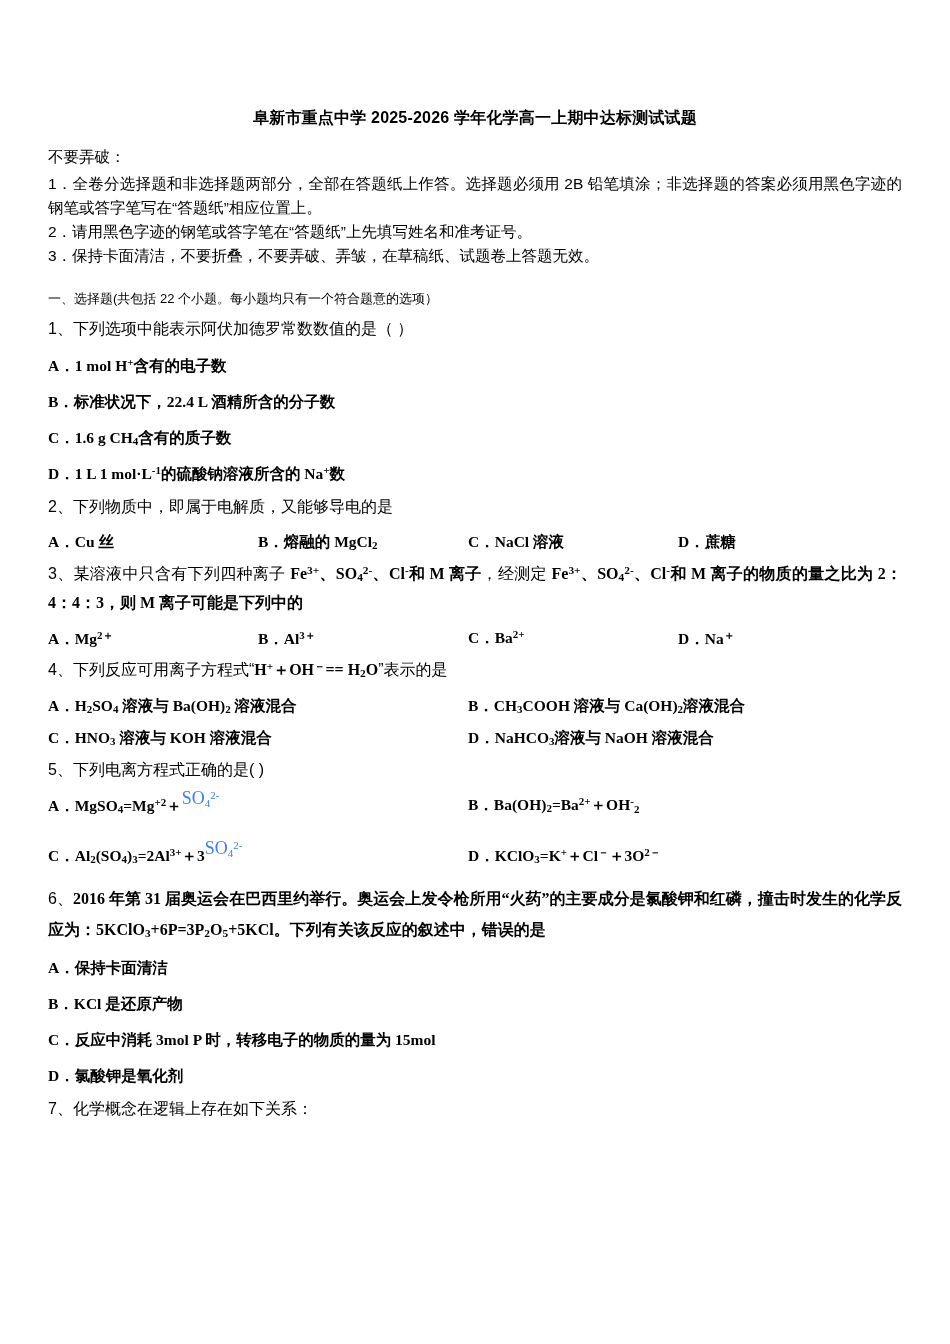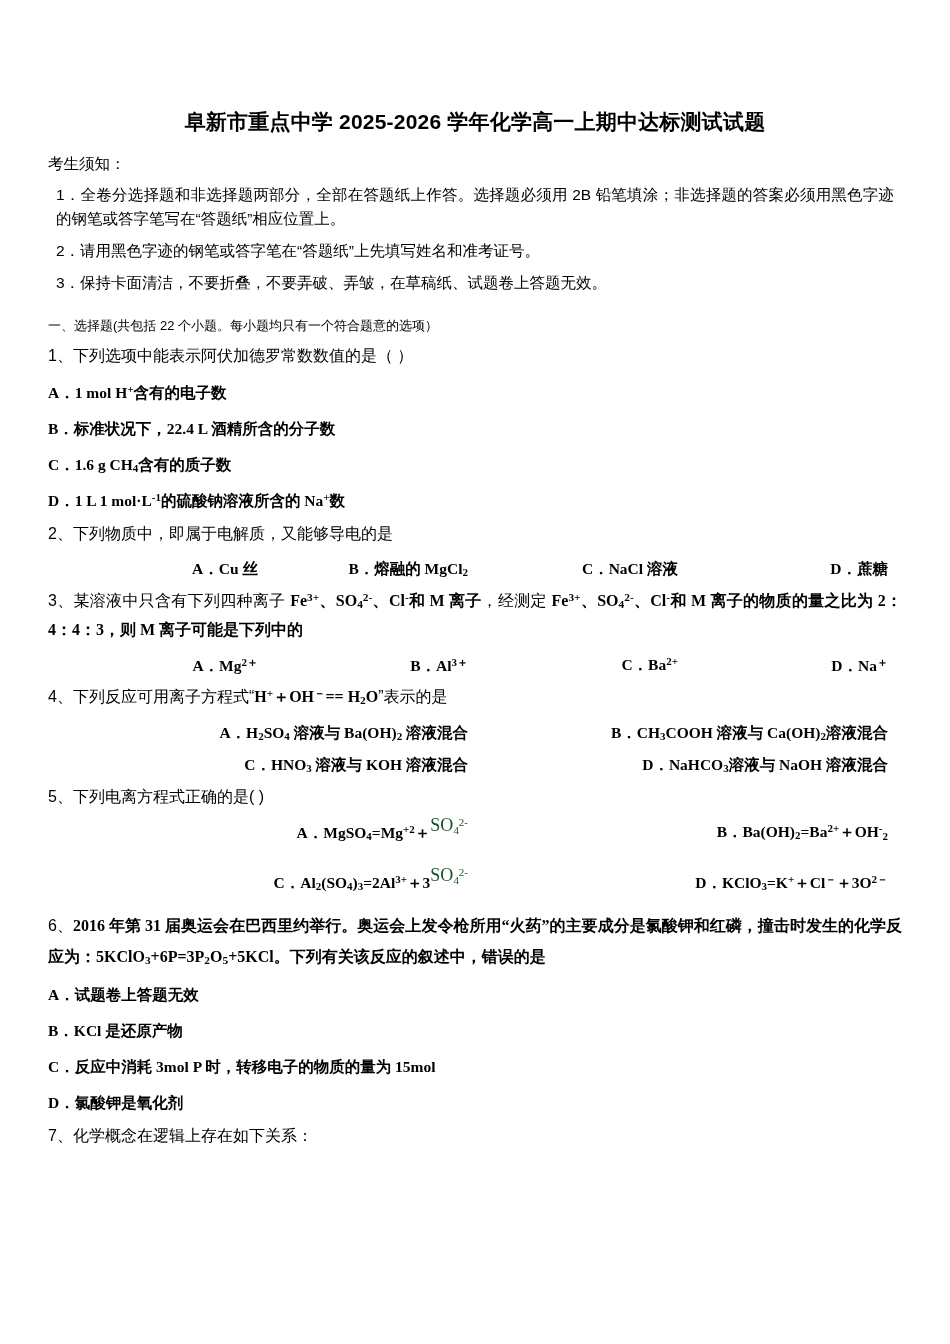--- a/index.html
+++ b/index.html
@@ -18,34 +18,34 @@
   .page {
     box-sizing: border-box;
     padding: 108px 48px 20px 48px;
     width: 950px;
     height: 1344px;
   }
   .doc-title {
     text-align: center;
     font-family: "Liberation Sans", "DejaVu Sans", sans-serif;
     font-weight: bold;
-    font-size: 21px;
+    font-size: 16px;
     letter-spacing: 0.2px;
     margin: 0 0 18px 0;
   }
   .notice-heading {
     font-family: "Liberation Sans", "DejaVu Sans", sans-serif;
     font-size: 15.5px;
     margin: 0 0 4px 0;
   }
   .notice-line {
     font-family: "Liberation Sans", "DejaVu Sans", sans-serif;
     font-size: 15.5px;
     line-height: 1.55;
-    margin: 8px;
+    margin: 0;
     text-align: justify;
   }
   .section-head {
     font-family: "Liberation Sans", "DejaVu Sans", sans-serif;
     font-size: 13px;
     margin: 22px 0 6px 0;
   }
   .q-stem {
     font-family: "Liberation Sans", "DejaVu Sans", sans-serif;
     font-size: 16px;
@@ -63,32 +63,31 @@
   .opt-row {
     display: block;
     margin: 11px 0 0 0;
   }
   .opt-row .cell {
     display: inline-block;
     font-family: "Liberation Serif", "DejaVu Serif", serif;
     font-weight: bold;
     font-size: 15.5px;
     vertical-align: top;
-    text-align: right;
   }
   .w-quarter .cell { width: 210px; }
   .w-half .cell { width: 420px; }
   sub { font-size: 71%; vertical-align: -0.22em; }
   sup { font-size: 71%; vertical-align: 0.42em; }
   .so4 {
     display: inline-block;
     position: relative;
     top: -7px;
     font-size: 18px;
-    color: #14532d;
+    color: #3b82f6;
     font-family: "Liberation Serif", serif;
     font-weight: normal;
   }
   .so4 .sup-charge { font-size: 61%; vertical-align: 0.5em; }
   .so4 .sub-num { font-size: 61%; vertical-align: -0.3em; }
   .q-long {
     font-family: "Liberation Sans", "DejaVu Sans", sans-serif;
     font-size: 16px;
     line-height: 1.95;
     text-align: justify;
@@ -96,21 +95,21 @@
   }
   .b { font-weight: bold; font-family: "Liberation Serif", serif; }
 </style>
 </head>
 <body>
 
 <div class="page">
 
   <div class="doc-title">阜新市重点中学 2025-2026 学年化学高一上期中达标测试试题</div>
 
-  <div class="notice-heading">考生须知：</div>
+  <div class="notice-heading">不要弄破：</div>
   <p class="notice-line">1．全卷分选择题和非选择题两部分，全部在答题纸上作答。选择题必须用 2B 铅笔填涂；非选择题的答案必须用黑色字迹的钢笔或答字笔写在“答题纸”相应位置上。</p>
   <p class="notice-line">2．请用黑色字迹的钢笔或答字笔在“答题纸”上先填写姓名和准考证号。</p>
   <p class="notice-line">3．保持卡面清洁，不要折叠，不要弄破、弄皱，在草稿纸、试题卷上答题无效。</p>
 
   <div class="section-head">一、选择题(共包括 22 个小题。每小题均只有一个符合题意的选项）</div>
 
   <div class="q-stem">1、下列选项中能表示阿伏加德罗常数数值的是（      ）</div>
   <div class="opt">A．1 mol H<sup>+</sup>含有的电子数</div>
   <div class="opt">B．标准状况下，22.4 L 酒精所含的分子数</div>
   <div class="opt">C．1.6 g CH<sub>4</sub>含有的质子数</div>
@@ -136,20 +135,20 @@
 
   <div class="q-stem">5、下列电离方程式正确的是(      )</div>
   <div class="opt-row w-half">
     <span class="cell">A．MgSO<sub>4</sub>=Mg<sup>+2</sup>＋<span class="so4">SO<span class="sub-num">4</span><span class="sup-charge">2-</span></span></span><span class="cell">B．Ba(OH)<sub>2</sub>=Ba<sup>2+</sup>＋OH<sup>-</sup><span style="font-size:71%;vertical-align:-0.25em;">2</span></span>
   </div>
   <div class="opt-row w-half" style="margin-top:28px;">
     <span class="cell">C．Al<sub>2</sub>(SO<sub>4</sub>)<sub>3</sub>=2Al<sup>3+</sup>＋3<span class="so4">SO<span class="sub-num">4</span><span class="sup-charge">2-</span></span></span><span class="cell">D．KClO<sub>3</sub>=K<sup>+</sup>＋Cl<sup>－</sup>＋3O<sup>2－</sup></span>
   </div>
 
   <div class="q-long">6、<span class="b">2016 年第 31 届奥运会在巴西里约举行。奥运会上发令枪所用“火药”的主要成分是氯酸钾和红磷，撞击时发生的化学反应为：5KClO<sub>3</sub>+6P=3P<sub>2</sub>O<sub>5</sub>+5KCl。下列有关该反应的叙述中，错误的是</span></div>
-  <div class="opt">A．试题卷上答题无效</div>
+  <div class="opt">A．保持卡面清洁</div>
   <div class="opt">B．KCl 是还原产物</div>
   <div class="opt">C．反应中消耗 3mol P 时，转移电子的物质的量为 15mol</div>
   <div class="opt">D．氯酸钾是氧化剂</div>
 
   <div class="q-stem" style="">7、化学概念在逻辑上存在如下关系：</div>
 
 </div>
 
 </body></html>

